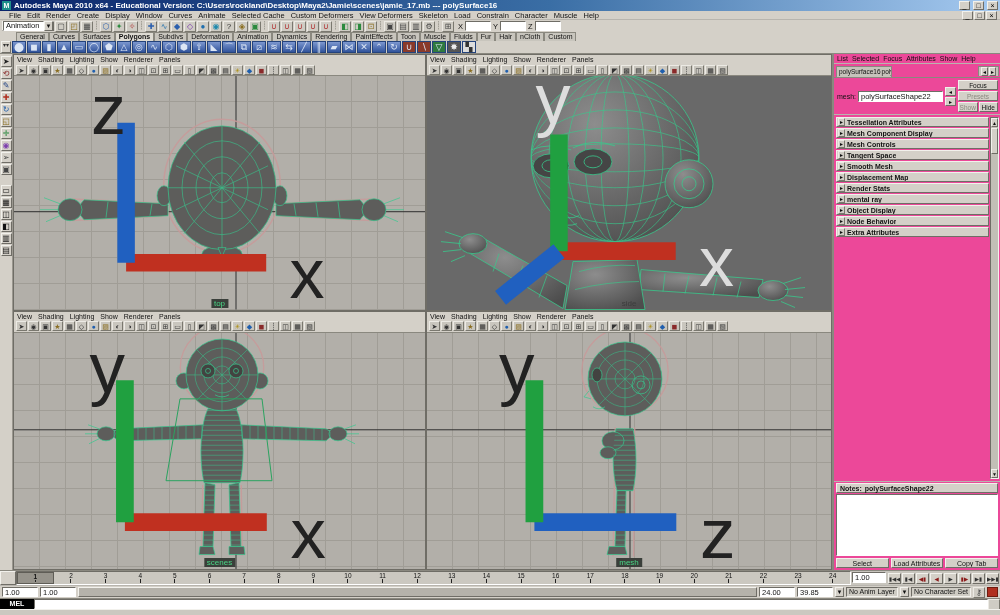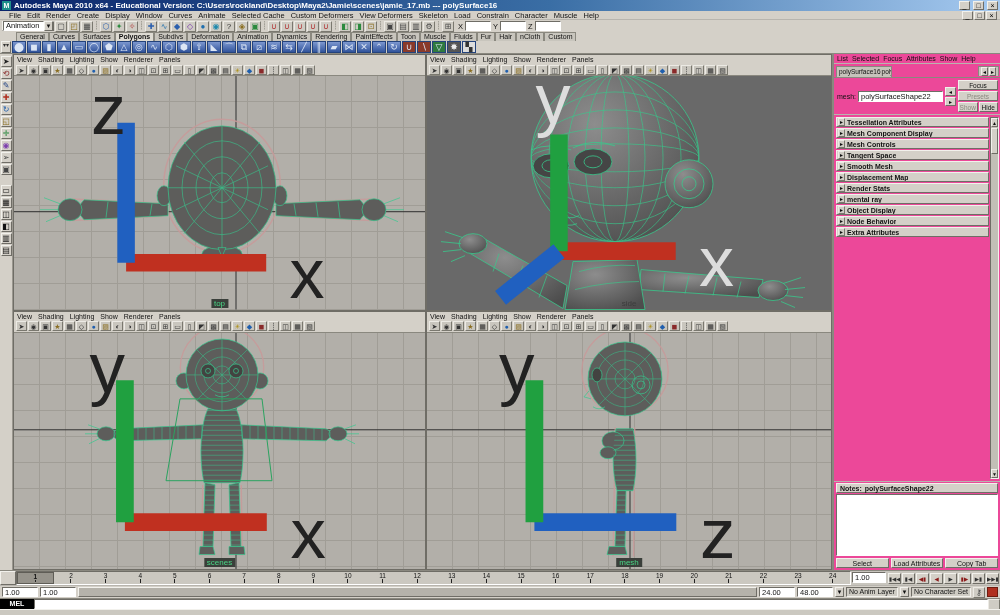--- a/index.html
+++ b/index.html
@@ -855,21 +855,21 @@
       </div>
   </div>
 
   <div id="rangeslider" data-name="range-slider">
     <div class="field" data-name="animation-start-field">1.00</div>
     <div class="field" data-name="playback-start-field">1.00</div>
     <div id="range-track" data-name="range-slider-track">
         <div id="range-bar" data-name="range-slider-bar"></div>
       </div>
     <div class="field" data-name="playback-end-field">24.00</div>
-    <div class="field" data-name="animation-end-field">48.00</div>
+    <div class="field" data-name="animation-end-field">39.85</div>
     <div class="ddarrow b-out" data-name="anim-layer-dropdown-icon">▼</div>
     <div class="ddbox b-in" data-name="anim-layer-selector">No Anim Layer</div>
     <div class="ddarrow b-out" data-name="character-set-dropdown-icon">▼</div>
     <div class="ddbox b-in" data-name="character-set-selector">No Character Set</div>
     <div id="key-ic" class="ic" data-name="set-key-icon">⚷</div>
     <div id="autokey" data-name="auto-keyframe-toggle"></div>
   </div>
 
   <div id="cmdline" data-name="command-line">
     <div id="mel-btn" data-name="mel-toggle-button">MEL</div>

